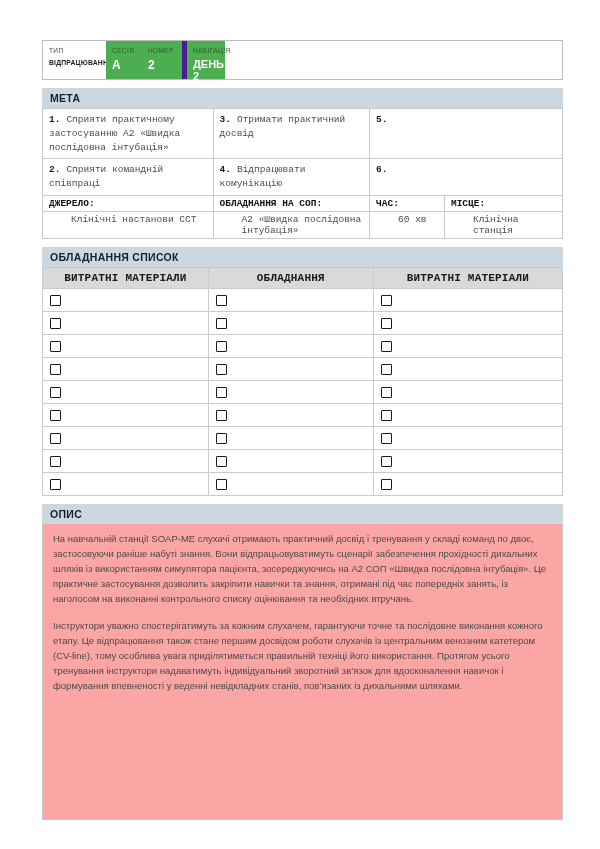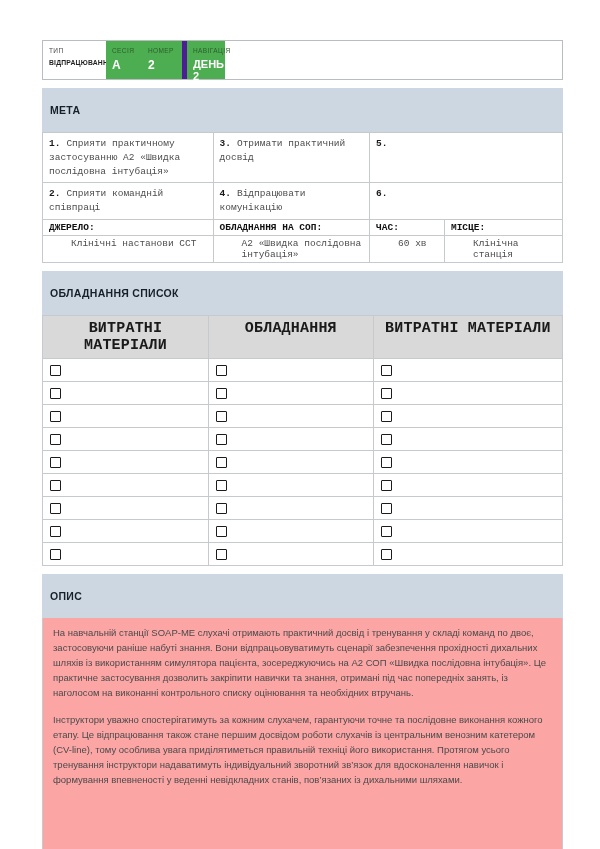--- a/index.html
+++ b/index.html
@@ -25,21 +25,21 @@
   .number-cell { width:40px; }
   .green-value { font-size:12px; font-weight:bold; color:#ffffff; margin-top:2px; }
   .name-cell { flex:1; border-left:1px solid #b9bdc2; padding:4px 10px; }
   .name-value { font-size:21px; font-weight:bold; letter-spacing:1.5px; color:#111; margin-top:0px; }
   .nav-cell { width:43px; border-left:5px solid #4c1d95; }
   .nav-value { font-size:11px; font-weight:bold; color:#fff; margin-top:2px; }
 
   
   .section-bar {
     background:#cdd7e2; color:#16202b; font-weight:bold; font-size:10.5px;
-    padding:16px 8px; margin-top:8px; letter-spacing:.3px;
+    padding:4px 8px; margin-top:8px; letter-spacing:.3px;
   }
 
   
   table { border-collapse:collapse; width:100%; table-layout:fixed;font-family:Liberation Mono, monospace; }
   td, th { border:1px solid #c6cace; vertical-align:top; }
 
   .goals-table td { padding:4px 6px 4px 6px; font-size:9.5px; line-height:1.45; color:#4c4c4c; }
   .goals-table .g-num { font-weight:bold; color:#1a1a1a; margin-right:6px; }
   .goals-table tr.r1 td { height:42px; }
   .goals-table tr.r2 td { height:21px; }
@@ -50,21 +50,21 @@
   .source-table { margin-top:-1px; }
   .source-table col.c1 { width:32.8%; }
   .source-table col.c2 { width:30.1%; }
   .source-table col.c3 { width:14.4%; }
   .source-table col.c4 { width:22.7%; }
   .source-table td { padding:2px 6px; font-size:9.5px; }
   .source-table tr.labels td { font-weight:bold; color:#111; height:15px; }
   .source-table tr.values td { color:#4c4c4c; height:17px;padding-left:28px; }
 
   .checklist-table th {
-    background:#d9d9d9; font-size:15px; font-weight:bold; color:#1a1a1a;
+    background:#d9d9d9; font-size:11px; font-weight:bold; color:#1a1a1a;
     text-align:center; padding:4px 2px; letter-spacing:.2px;
   }
   .checklist-table col.c1 { width:31.9%; }
   .checklist-table col.c2 { width:31.7%; }
   .checklist-table col.c3 { width:36.4%; }
   .checklist-table td { height:23px; padding:4px 0 0 7px; vertical-align:middle; }
   .checkbox {
     display:inline-block; width:11px; height:11px; background:#fff;
     border:1.6px solid #1c1c1c; border-radius:1px; margin-top:-2px;
   }

